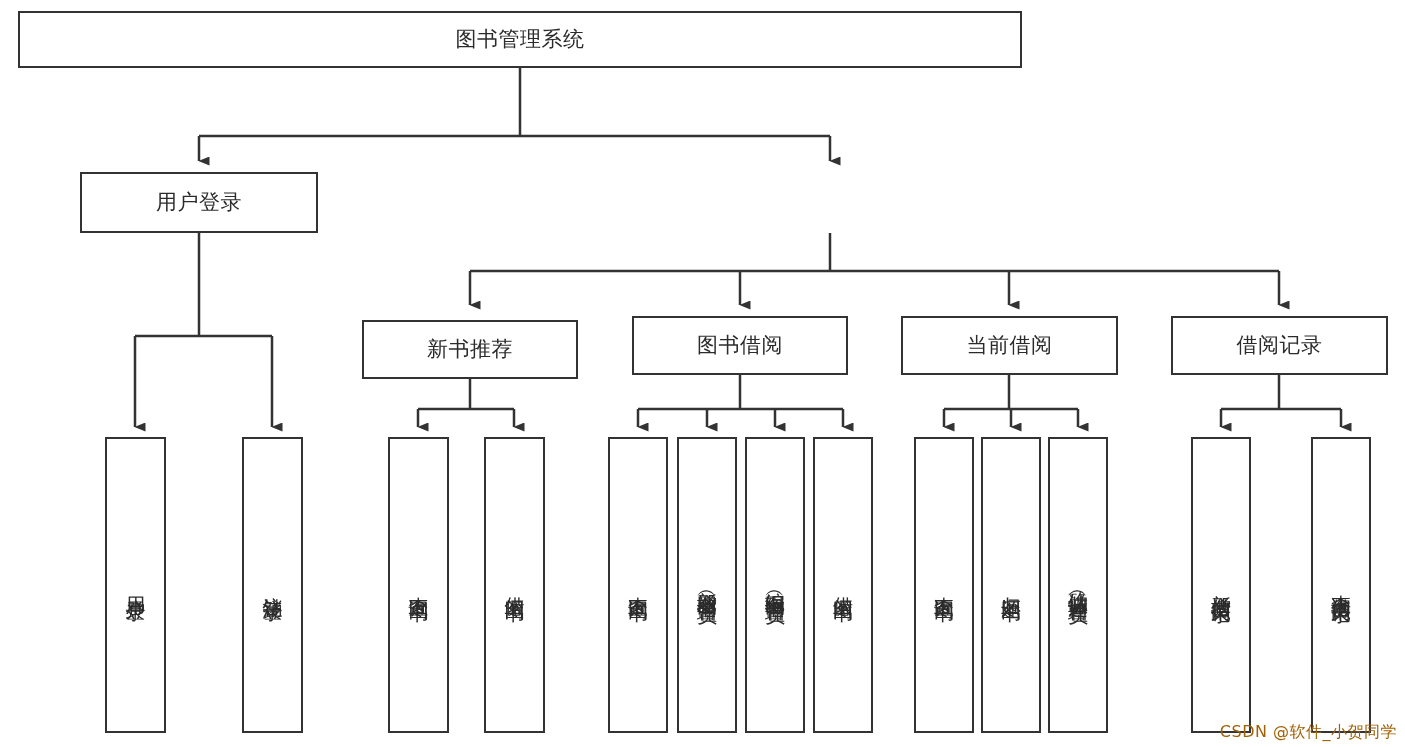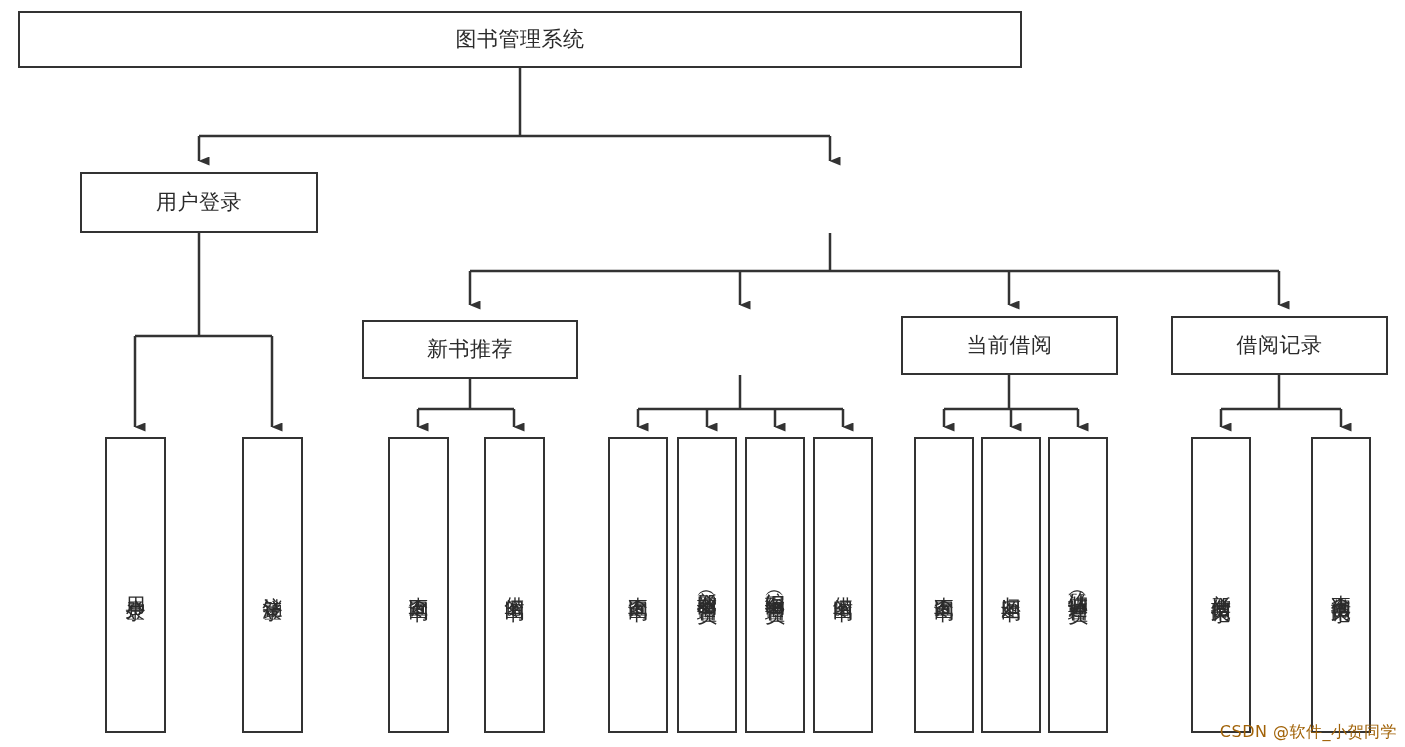--- a/index.html
+++ b/index.html
@@ -121,20 +121,23 @@
     <span class="node-label-h">图书管理系统</span>
   </div>
 
   <div class="node-box" style="left:80px; top:172px; width:238px; height:61px;">
     <span class="node-label-h">用户登录</span>
   </div>
 
   <div class="node-box" style="left:362px; top:320px; width:216px; height:59px;">
     <span class="node-label-h">新书推荐</span>
   </div>
+  <div class="node-box" style="left:632px; top:316px; width:216px; height:59px;">
+    <span class="node-label-h">图书借阅</span>
+  </div>
   <div class="node-box" style="left:901px; top:316px; width:217px; height:59px;">
     <span class="node-label-h">当前借阅</span>
   </div>
   <div class="node-box" style="left:1171px; top:316px; width:217px; height:59px;">
     <span class="node-label-h">借阅记录</span>
   </div>
 
   <div class="node-box" style="left:105px; top:437px; width:61px; height:296px;">
     <span class="node-label-v">用户登录</span>
   </div>

